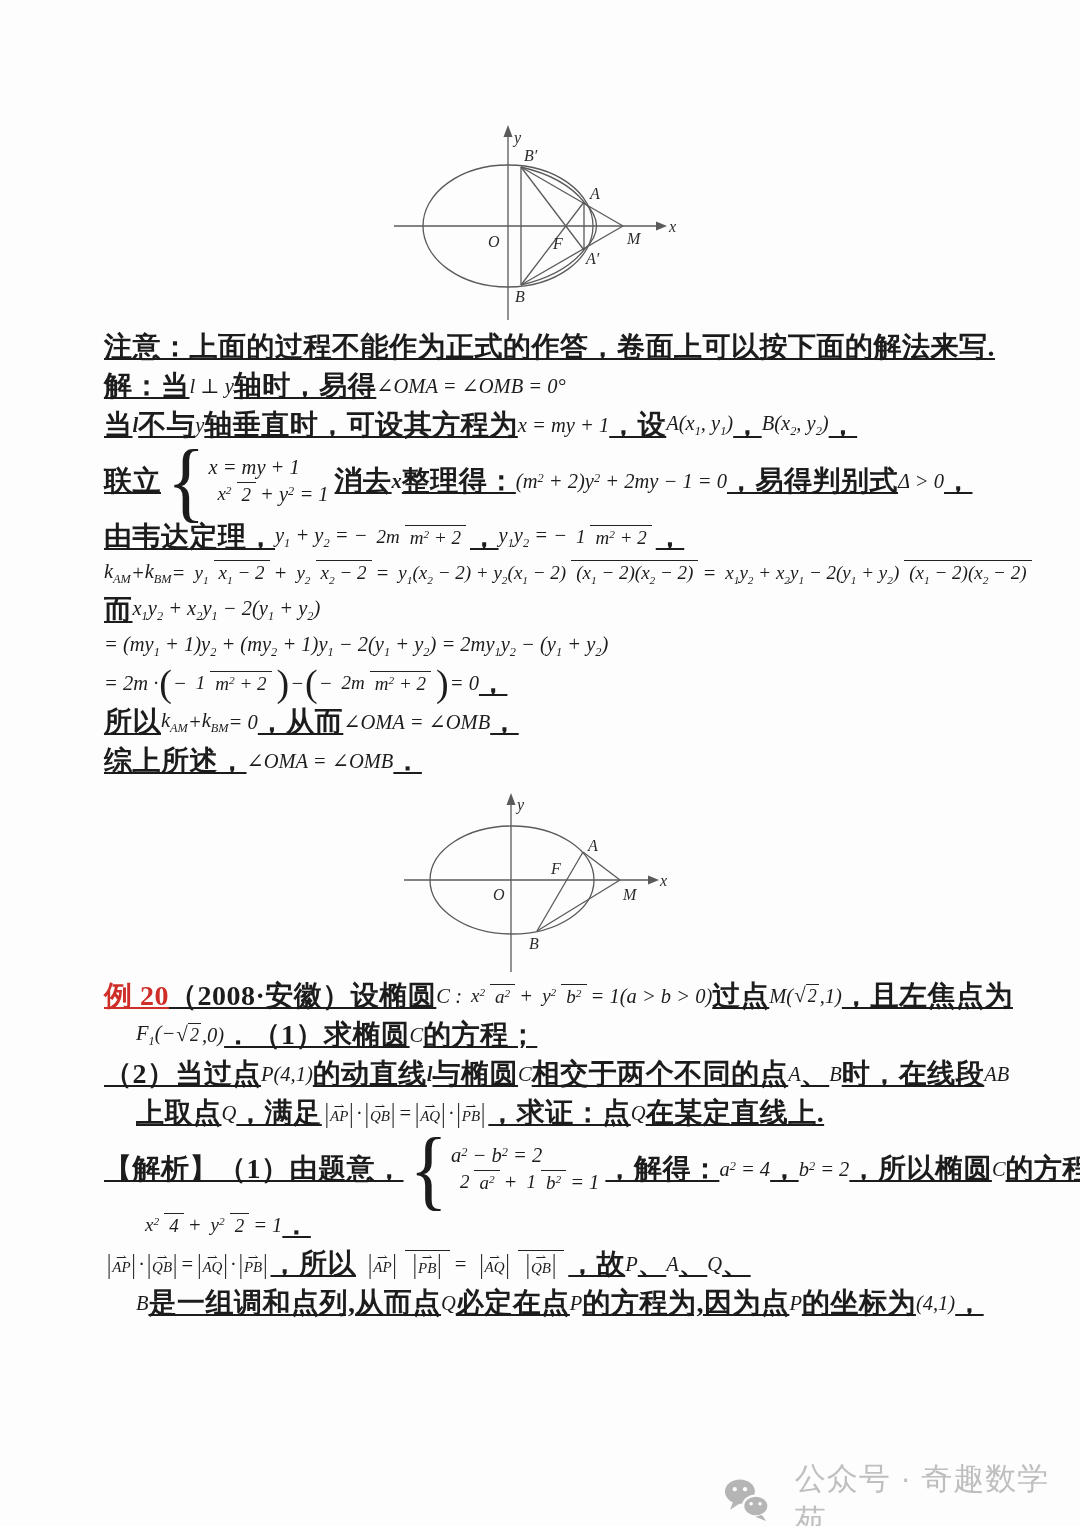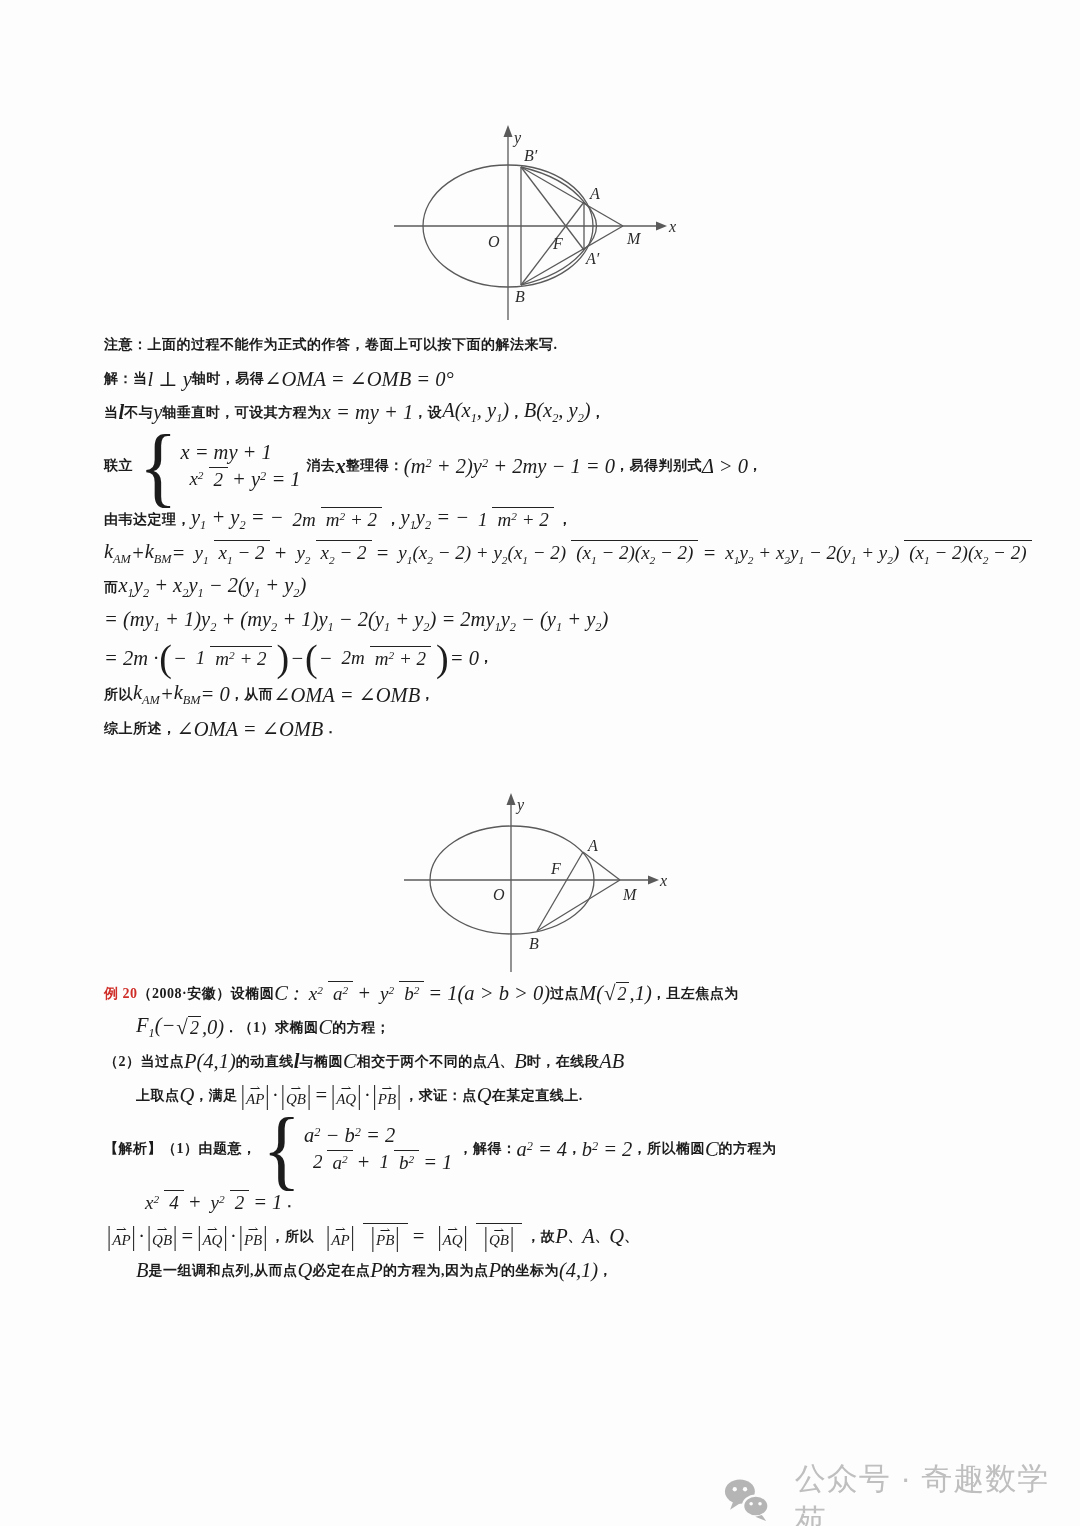--- a/index.html
+++ b/index.html
@@ -7,21 +7,21 @@
     position:relative;width:1080px;height:1526px;margin:0 auto;
     background:#fdfdfd;overflow:hidden;
     font-family:"Liberation Serif","DejaVu Serif","DejaVu Sans",serif;
     color:#1c1c1c;
   }
   
   .flow{position:absolute;}
   #solution-flow{top:327px;left:104px;width:905px;}
   #example-flow{top:976px;left:104px;width:925px;}
   .line{display:flex;align-items:center;white-space:nowrap;min-height:33px;margin:1px 0;}
-  .cn{font-size:14px;font-weight:700;letter-spacing:.5px;}
+  .cn{font-size:28px;font-weight:700;letter-spacing:.5px;text-decoration:underline;}
   .math{font-size:20.5px;font-style:italic;font-family:"Liberation Serif","DejaVu Serif","DejaVu Sans",serif;}
   .math sub,.frac sub,.vtxt sub{font-size:.6em;vertical-align:-.4em;letter-spacing:0;}
   .math sup,.frac sup,.sq sup{font-size:.6em;vertical-align:.5em;letter-spacing:0;}
   .red{color:#cf2e28;}
   .bold{font-weight:700;}
   
   .frac{display:inline-flex;flex-direction:row;align-items:center;text-align:center;
         font-size:19px;font-style:italic;line-height:1.25;margin:0 4px;vertical-align:middle;}
   .fnum{padding:0 5px;}
   .fden{border-top:1.5px solid #222;padding:0 5px;}

